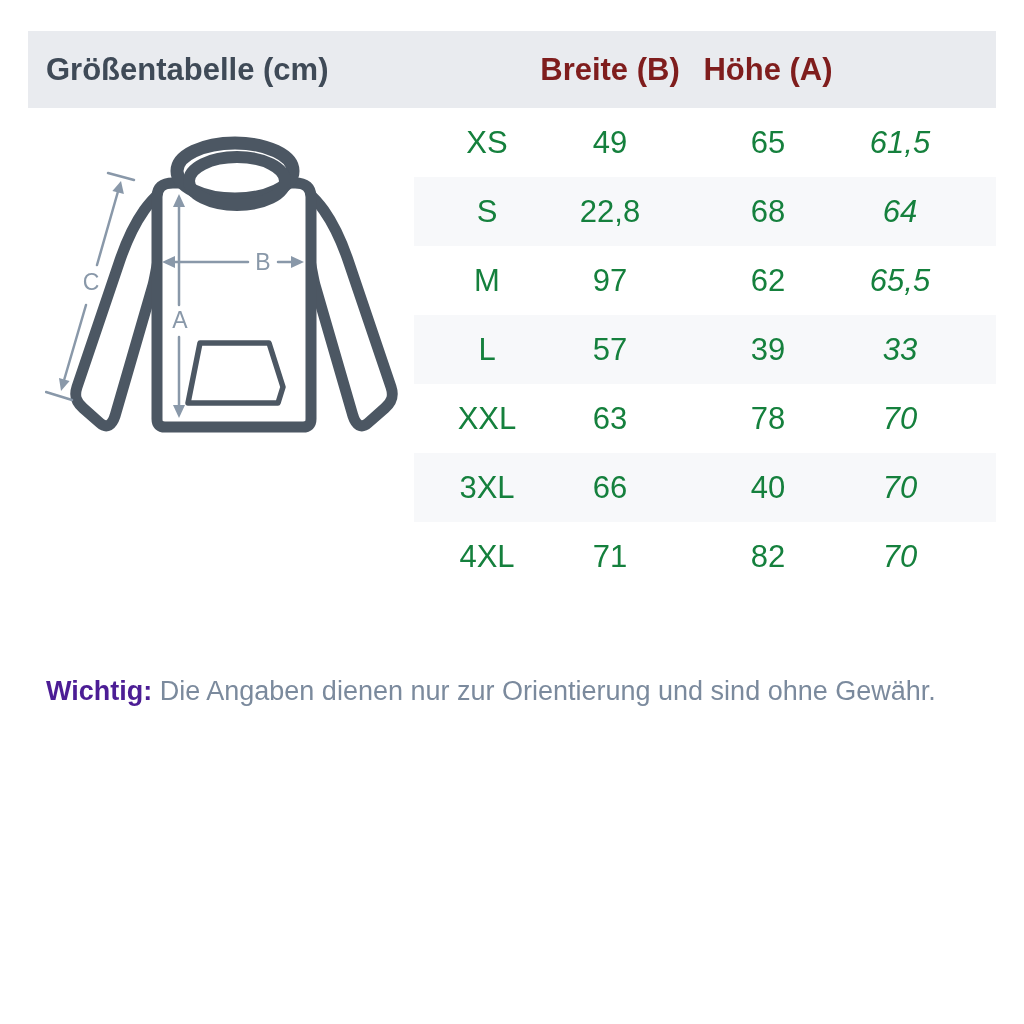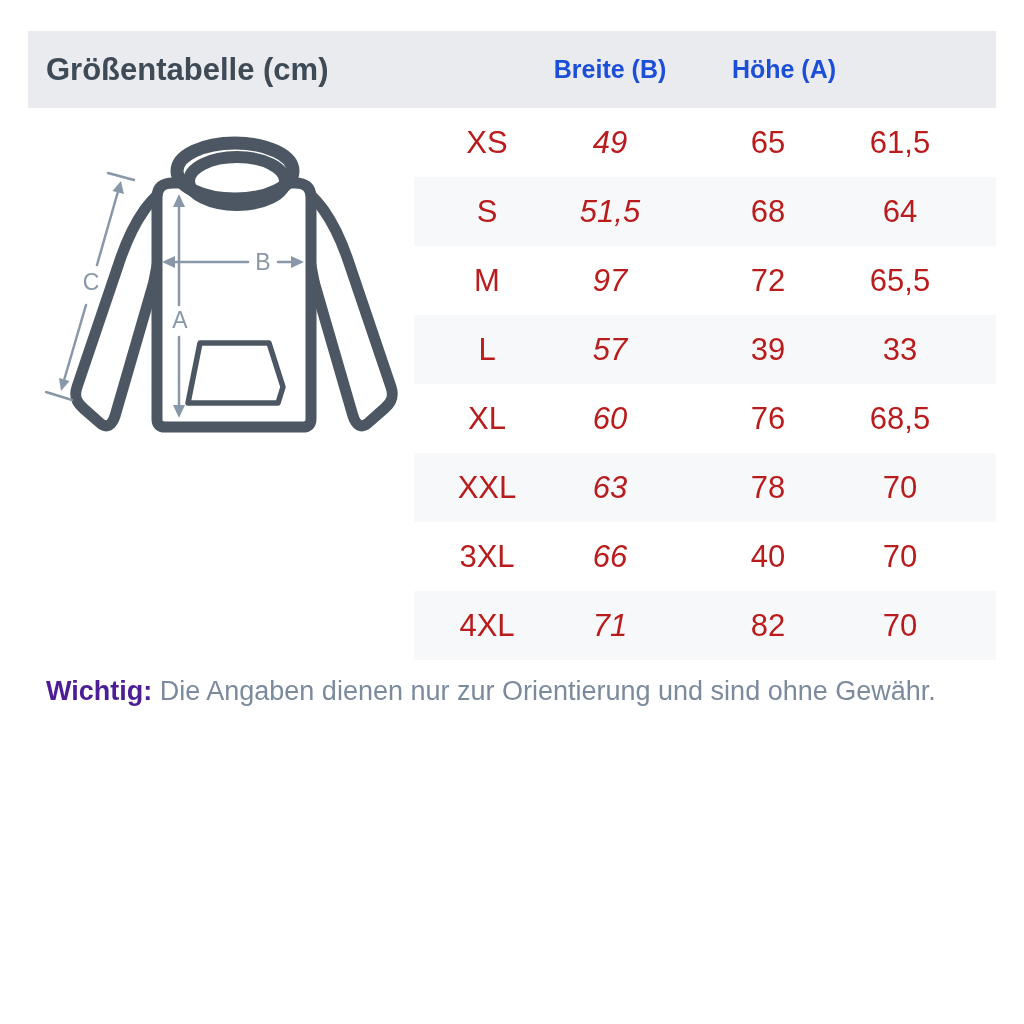--- a/index.html
+++ b/index.html
@@ -21,26 +21,26 @@
     left: 18px; top: 0; height: 77px;
     line-height: 77px;
     font-size: 31px; font-weight: bold;
     color: #3f4a57;
     white-space: nowrap;
   }
   .hcol {
     position: absolute; top: 0; height: 76px;
     line-height: 77px;
     transform: translateX(-50%);
-    font-size: 25px; font-weight: bold;
-    color: #1d4ed8;
+    font-size: 31px; font-weight: bold;
+    color: #7f1d1d;
     white-space: nowrap;
   }
   .hcol-b { left: 582px; }
-  .hcol-h { left: 740px; margin-left: 16px; }
+  .hcol-h { left: 740px; }
   .hcol-a { left: 877px; }
 
   .hoodie-svg {
     position: absolute;
     left: 45px; top: 125px;
     width: 360px; height: 320px;
   }
 
   .size-table {
     position: absolute;
@@ -50,28 +50,28 @@
   .trow {
     position: relative;
     height: 69px;
   }
   .trow:nth-child(even) { background: #f7f8fa; }
   .cell {
     position: absolute; top: 0; height: 100%;
     display: flex; align-items: center;
     transform: translateX(-50%);
     font-size: 31px;
-    color: #b91c1c;
+    color: #15803d;
     white-space: nowrap;
     text-align: center;
   }
   .c-size { left: 73px; }
-  .c-b    { left: 196px; font-style: italic; }
+  .c-b    { left: 196px; }
   .c-h    { left: 354px; }
-  .c-a    { left: 486px; }
+  .c-a    { left: 486px; font-style: italic; }
 
   .note {
     position: absolute;
     left: 46px; top: 671px;
     width: 930px;
     font-size: 27px;
     line-height: 40px;
     color: #7b8a9d;
   }
   .note b { font-weight: bold; color: #4c1d95; }
@@ -121,41 +121,35 @@
 
 <div class="size-table">
   <div class="trow">
     <span class="cell c-size">XS</span>
     <span class="cell c-b">49</span>
     <span class="cell c-h">65</span>
     <span class="cell c-a">61,5</span>
   </div>
   <div class="trow">
     <span class="cell c-size">S</span>
-    <span class="cell c-b">51,5</span>
+    <span class="cell c-b">22,8</span>
     <span class="cell c-h">68</span>
     <span class="cell c-a">64</span>
   </div>
   <div class="trow">
     <span class="cell c-size">M</span>
     <span class="cell c-b">97</span>
-    <span class="cell c-h">72</span>
+    <span class="cell c-h">62</span>
     <span class="cell c-a">65,5</span>
   </div>
   <div class="trow">
     <span class="cell c-size">L</span>
     <span class="cell c-b">57</span>
     <span class="cell c-h">39</span>
     <span class="cell c-a">33</span>
-  </div>
-  <div class="trow">
-    <span class="cell c-size">XL</span>
-    <span class="cell c-b">60</span>
-    <span class="cell c-h">76</span>
-    <span class="cell c-a">68,5</span>
   </div>
   <div class="trow">
     <span class="cell c-size">XXL</span>
     <span class="cell c-b">63</span>
     <span class="cell c-h">78</span>
     <span class="cell c-a">70</span>
   </div>
   <div class="trow">
     <span class="cell c-size">3XL</span>
     <span class="cell c-b">66</span>

